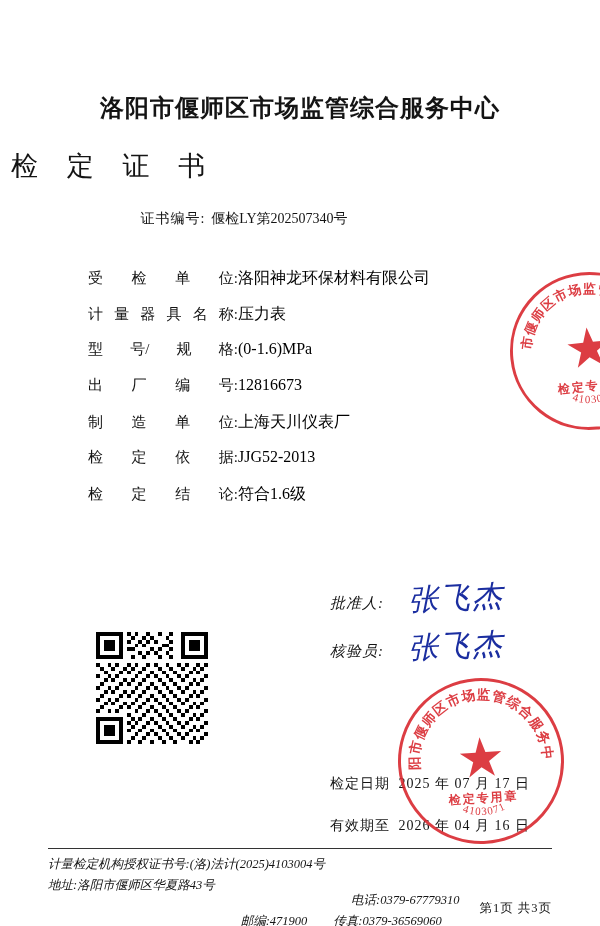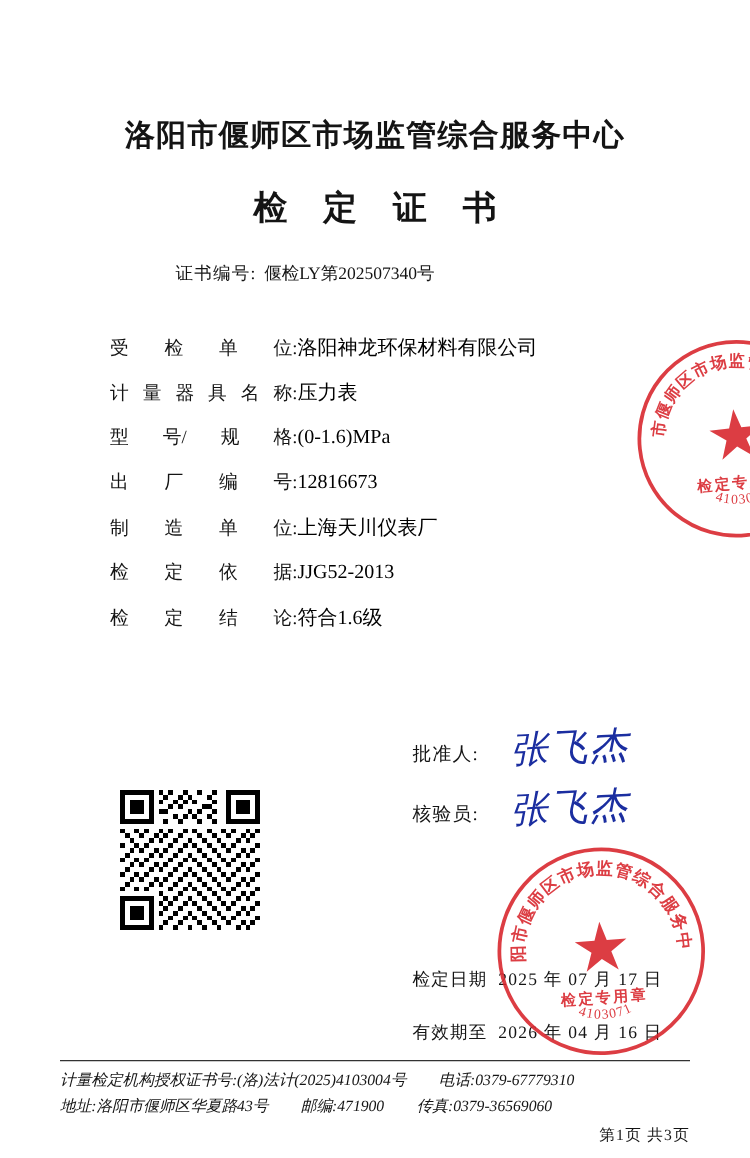--- a/index.html
+++ b/index.html
@@ -31,23 +31,23 @@
     font-size: 24px;
     font-weight: bold;
     letter-spacing: 1px;
     color: #141414;
   }
   .doc-subtitle {
     position: absolute;
     top: 148px;
     left: 0;
     width: 600px;
-    text-align: center;
+    text-align: left;
     font-size: 27px;
-    font-weight: bold;
+    font-weight: normal;
     letter-spacing: 11px;
     text-indent: 11px;
     color: #141414;
   }
 
   .cert-no-row {
     position: absolute;
     top: 210px;
     left: 0;
     width: 488px;
@@ -102,20 +102,21 @@
     height: 48px;
     position: relative;
   }
   .sign-label {
     position: absolute;
     left: 0;
     top: 6px;
     font-size: 15px;
     letter-spacing: 1px;
     color: #141414;
+    font-style: italic;
   }
   .sign-name {
     position: absolute;
     left: 78px;
     top: -10px;
     font-size: 30px;
     font-family: "DejaVu Serif", serif;
     font-style: italic;
     color: #1b2ea0;
     letter-spacing: 2px;
@@ -224,21 +225,21 @@
     color: #141414;
   }
   .footer-line {
     display: flex;
     height: 21px;
     align-items: flex-start;
     white-space: nowrap;
     font-style: italic;
   }
   .footer-line .seg1 { }
-  .footer-line .seg2 { margin-left: 26px; }
+  .footer-line .seg2 { margin-left: 26px; margin-top: 36px; }
   .page-num {
     position: absolute;
     left: 0;
     top: 44px;
     width: 504px;
     text-align: right;
     font-size: 12.5px;
     letter-spacing: 1px;
   }
 </style>

